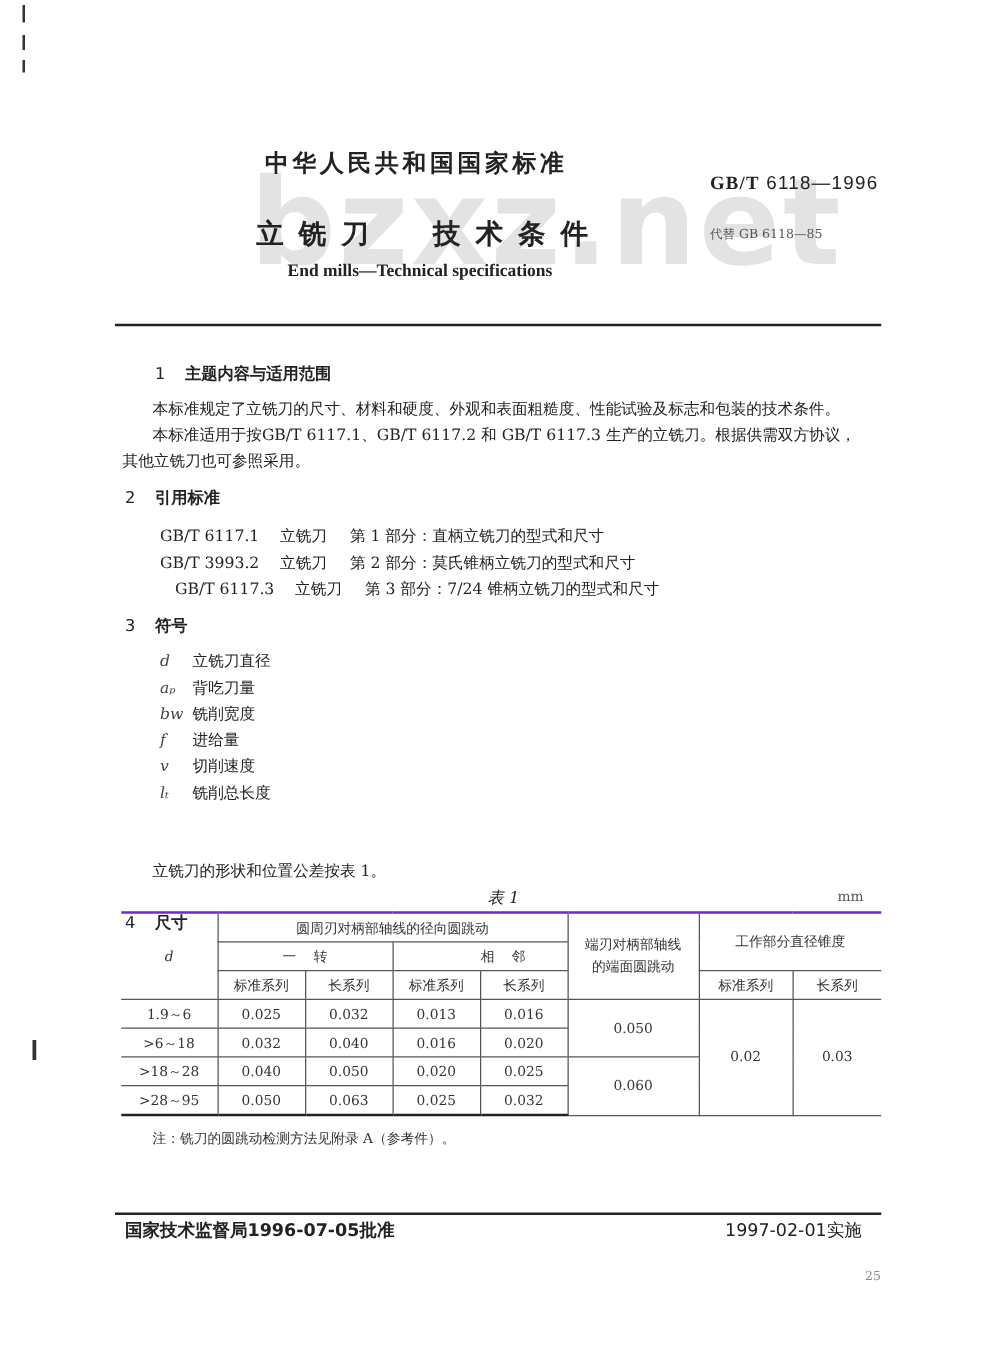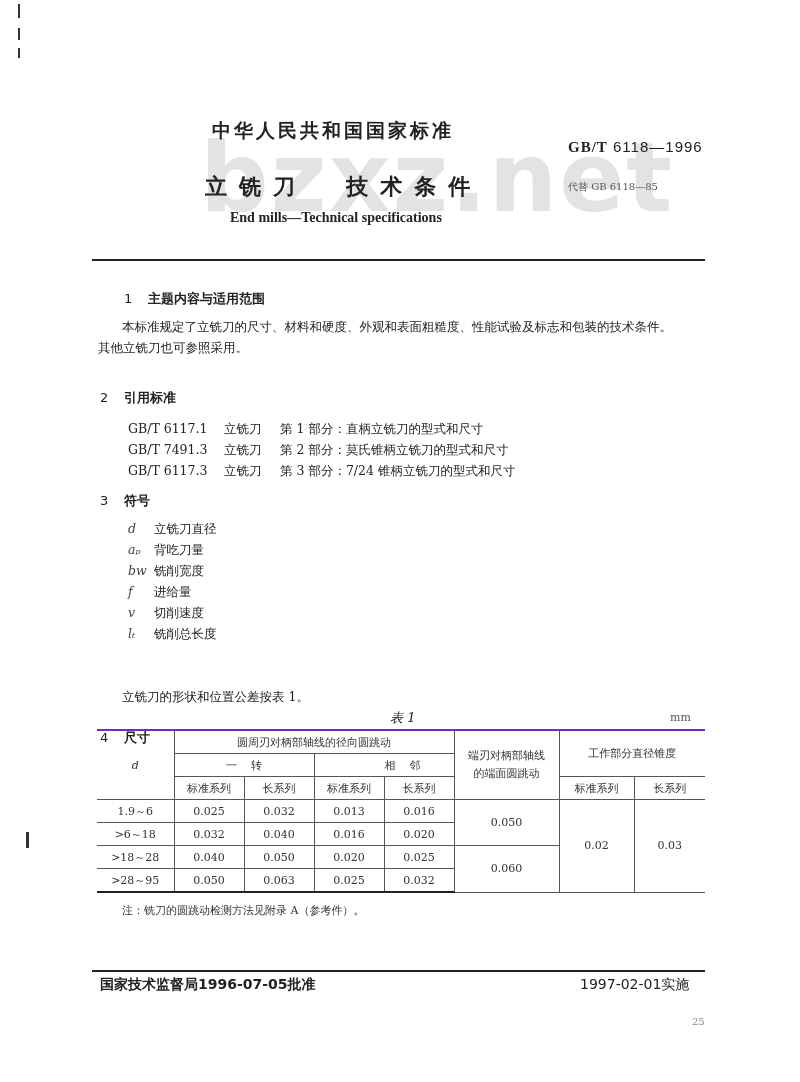--- a/index.html
+++ b/index.html
@@ -51,35 +51,36 @@
 <div class="abs z replace" style="left:568px;top:180px;">代替 GB 6118—85</div>
 <div class="abs z title-en" style="left:230px;top:210px;">End mills—Technical specifications</div>
 
 <div class="rule" style="top:259px;"></div>
 
 <div class="abs z sec" style="left:100px;top:290px;margin-left:24px;">
   <span class="num">1</span><span>主题内容与适用范围</span>
 </div>
 <div class="abs z body" style="left:100px;top:316px;width:610px;">
   <div style="text-indent:22px;">本标准规定了立铣刀的尺寸、材料和硬度、外观和表面粗糙度、性能试验及标志和包装的技术条件。</div>
+  <div style="text-indent:22px;">本标准适用于按GB/T 6117.1、GB/T 6117.2 和 GB/T 6117.3 生产的立铣刀。根据供需双方协议，</div>
   <div style="margin-left:-2px;">其他立铣刀也可参照采用。</div>
 </div>
 
 <div class="abs z sec" style="left:100px;top:389px;">
   <span class="num">2</span><span>引用标准</span>
 </div>
 <div class="abs z body" style="left:128px;top:418px;">
   <div class="ref-row">
     <span style="width:96px;">GB/T 6117.1</span><span style="width:56px;">立铣刀</span><span>第 1 部分：直柄立铣刀的型式和尺寸</span>
   </div>
   <div class="ref-row">
-    <span style="width:96px;">GB/T 7491.3</span><span style="width:56px;">立铣刀</span><span>第 2 部分：莫氏锥柄立铣刀的型式和尺寸</span>
+    <span style="width:96px;">GB/T 3993.2</span><span style="width:56px;">立铣刀</span><span>第 2 部分：莫氏锥柄立铣刀的型式和尺寸</span>
   </div>
   <div class="ref-row">
-    <span style="width:96px;">GB/T 6117.3</span><span style="width:56px;">立铣刀</span><span>第 3 部分：7/24 锥柄立铣刀的型式和尺寸</span>
+    <span style="width:96px;margin-left:12px;">GB/T 6117.3</span><span style="width:56px;">立铣刀</span><span>第 3 部分：7/24 锥柄立铣刀的型式和尺寸</span>
   </div>
 </div>
 
 <div class="abs z sec" style="left:100px;top:492px;">
   <span class="num">3</span><span>符号</span>
 </div>
 <div class="abs z" style="left:128px;top:521px;">
   <div class="sym-row"><span class="s">d</span><span>立铣刀直径</span></div>
   <div class="sym-row"><span class="s">aₚ</span><span>背吃刀量</span></div>
   <div class="sym-row"><span class="s">bw</span><span>铣削宽度</span></div>

